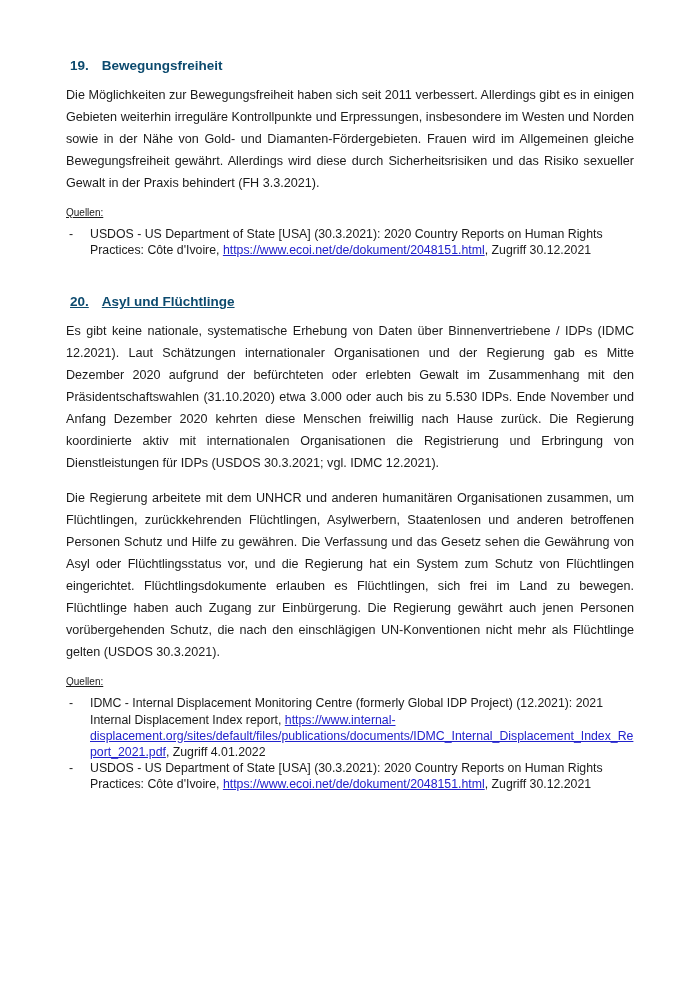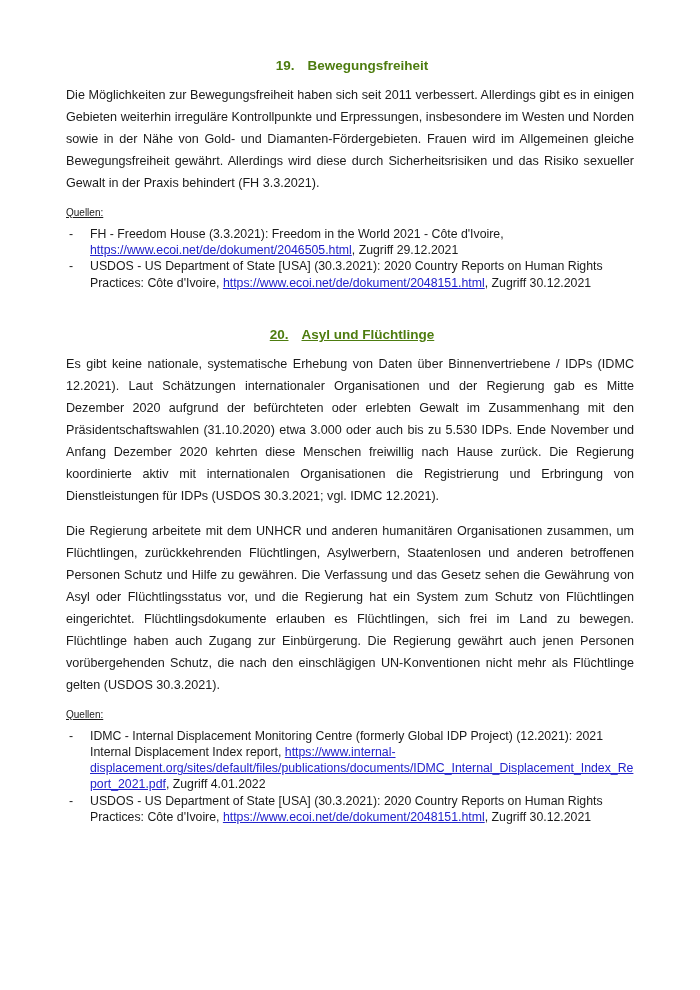--- a/index.html
+++ b/index.html
@@ -6,21 +6,21 @@
   .page {
     width:700px; height:990px; position:relative; box-sizing:border-box;
     background:#ffffff; overflow:hidden;
     padding:58px 66px 0 66px;
     font-family:"Liberation Sans","DejaVu Sans",sans-serif;
     color:#1a1a1a;
   }
   h2.heading {
     margin:0 0 11px 0; padding-left:4px;
     display:flex; gap:13px; align-items:baseline;
-    font-size:13.5px; font-weight:bold; color:#4d7c0f;justify-content:center;
+    font-size:13.5px; font-weight:bold; color:#0c4a6e;
   }
   h2.heading.sect-gap { margin-top:36px;text-decoration:underline; }
   p.para {
     margin:0 0 13px 0;
     font-size:12.6px; line-height:22px;
     text-align:justify;
   }
   .src-label {
     margin:2px 0 8px 0;
     font-size:10px; text-decoration:underline;
@@ -56,21 +56,20 @@
 
   <section>
     <h2 class="heading">
       <span>19.</span>
       <span>Bewegungsfreiheit</span>
     </h2>
     <p class="para">Die Möglichkeiten zur Bewegungsfreiheit haben sich seit 2011 verbessert. Allerdings gibt es in einigen Gebieten weiterhin irreguläre Kontrollpunkte und Erpressungen, insbesondere im Westen und Norden sowie in der Nähe von Gold- und Diamanten-Fördergebieten. Frauen wird im Allgemeinen gleiche Bewegungsfreiheit gewährt. Allerdings wird diese durch Sicherheitsrisiken und das Risiko sexueller Gewalt in der Praxis behindert (FH 3.3.2021).</p>
 
     <div class="src-label">Quellen:</div>
     <ul class="src-list">
-      <li><span>FH - Freedom House (3.3.2021): Freedom in the World 2021 - Côte d'Ivoire, </span><a class="link">https://www.ecoi.net/de/dokument/2046505.html</a><span>, Zugriff 29.12.2021</span></li>
       <li><span>USDOS - US Department of State [USA] (30.3.2021): 2020 Country Reports on Human Rights Practices: Côte d'Ivoire, </span><a class="link">https://www.ecoi.net/de/dokument/2048151.html</a><span>, Zugriff 30.12.2021</span></li>
     </ul>
   </section>
 
   <section>
     <h2 class="heading sect-gap">
       <span>20.</span>
       <span>Asyl und Flüchtlinge</span>
     </h2>
     <p class="para">Es gibt keine nationale, systematische Erhebung von Daten über Binnenvertriebene / IDPs (IDMC 12.2021). Laut Schätzungen internationaler Organisationen und der Regierung gab es Mitte Dezember 2020 aufgrund der befürchteten oder erlebten Gewalt im Zusammenhang mit den Präsidentschaftswahlen (31.10.2020) etwa 3.000 oder auch bis zu 5.530 IDPs. Ende November und Anfang Dezember 2020 kehrten diese Menschen freiwillig nach Hause zurück. Die Regierung koordinierte aktiv mit internationalen Organisationen die Registrierung und Erbringung von Dienstleistungen für IDPs (USDOS 30.3.2021; vgl. IDMC 12.2021).</p>

